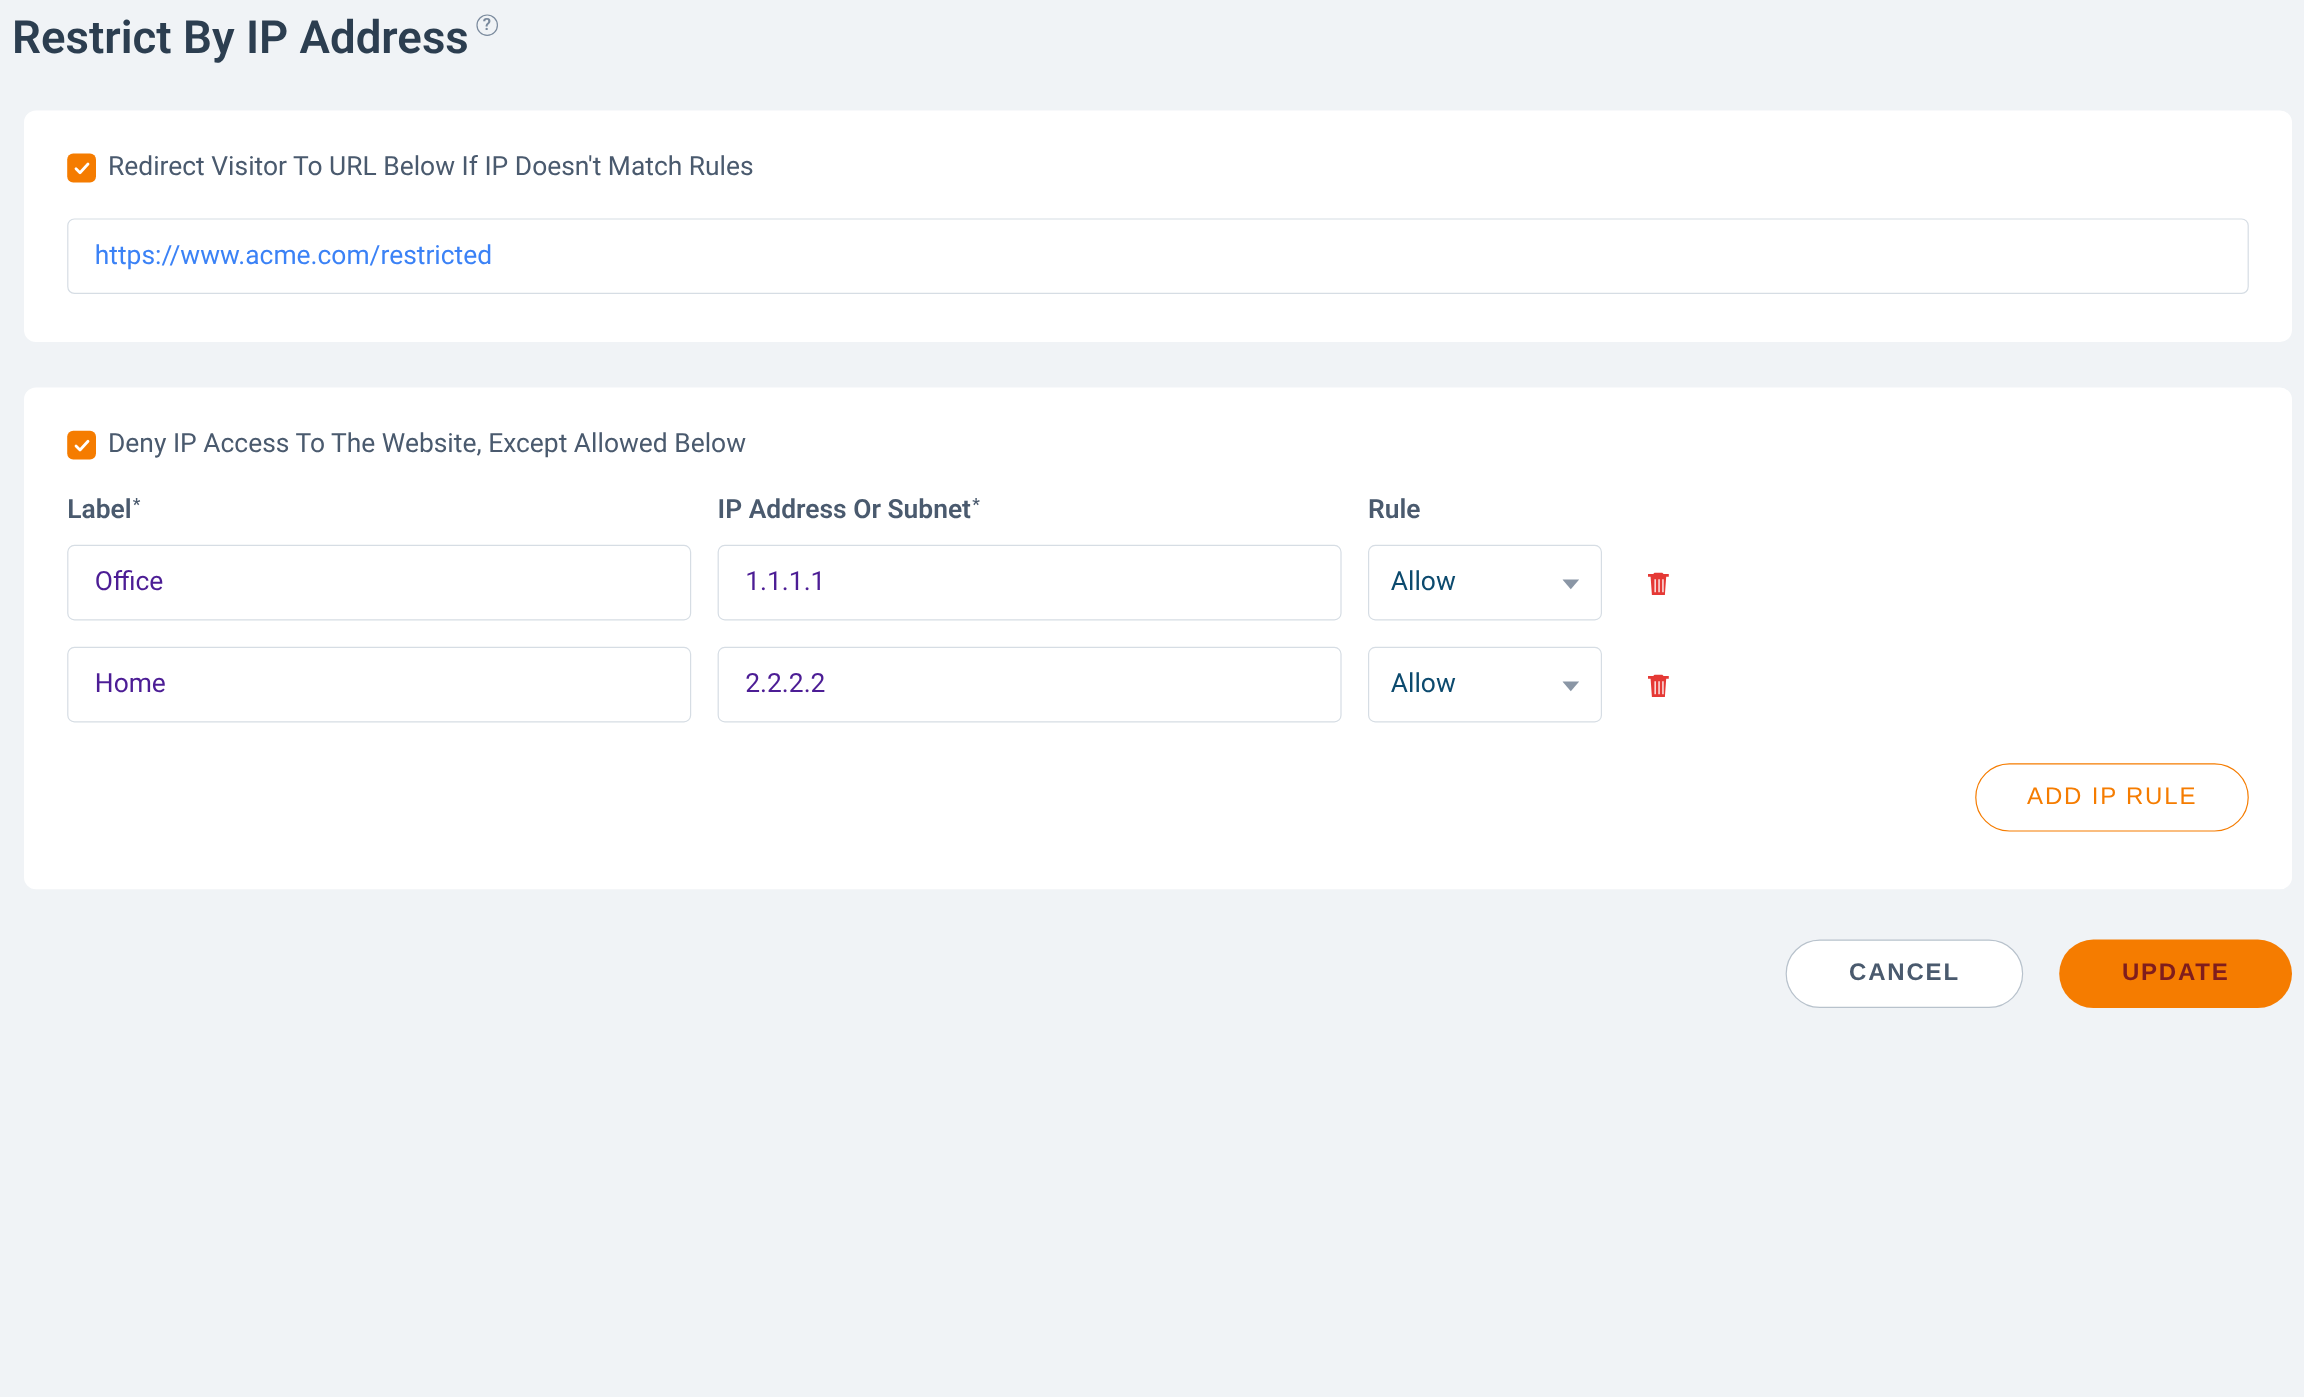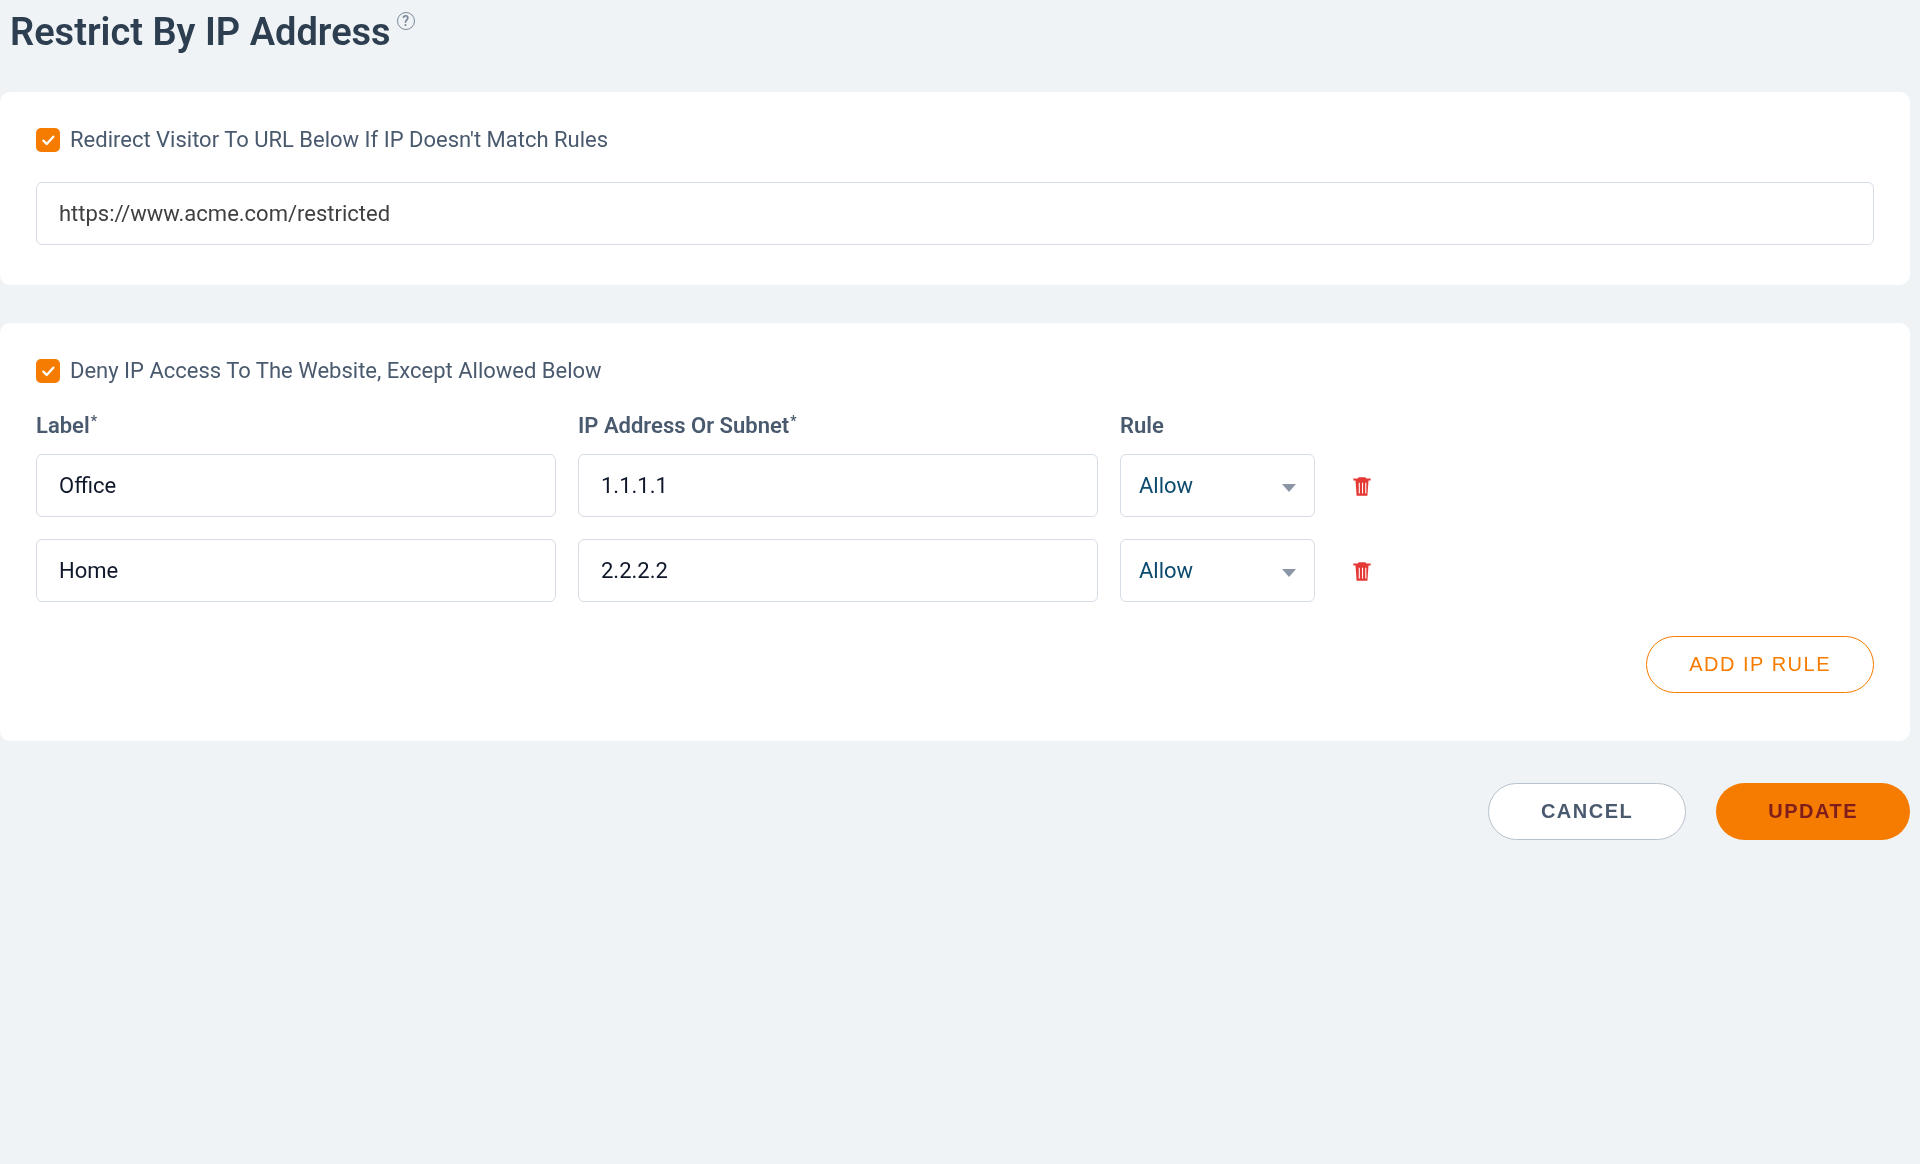--- a/index.html
+++ b/index.html
@@ -31,21 +31,21 @@
       width: 18px;
       height: 18px;
       display: inline-flex;
       align-items: center;
       justify-content: center;
     }
     .card {
       background: #ffffff;
       border-radius: 10px;
       padding: 35px 36px 40px 36px;
-      margin: 38px 10px 0 0;
+      margin: 38px 10px 0 20px;
     }
     .card-rules {
       padding-bottom: 48px;
     }
     .checkbox-row {
       display: flex;
       align-items: center;
       gap: 10px;
     }
     .checkbox-box {
@@ -64,21 +64,21 @@
       height: 16px;
     }
     .checkbox-label {
       font-size: 22px;
       color: #4a5a6e;
     }
     .text-input {
       width: 100%;
       padding: 18px 22px;
       font-size: 22px;
-      color: #404040;
+      color: #3b82f6;
       border: 1px solid #d6dde4;
       border-radius: 6px;
       margin-top: 30px;
       font-family: inherit;
       outline: none;
     }
     .rules-section {
       margin-top: 30px;
     }
     .column-headers {
@@ -102,21 +102,21 @@
       display: grid;
       grid-template-columns: 520px 520px 195px 50px;
       gap: 22px;
       align-items: center;
       margin-bottom: 22px;
     }
     .rule-input {
       width: 100%;
       padding: 18px 22px;
       font-size: 22px;
-      color: #0f172a;
+      color: #4c1d95;
       border: 1px solid #d6dde4;
       border-radius: 6px;
       font-family: inherit;
       outline: none;
     }
     .rule-select {
       width: 100%;
       padding: 18px 18px;
       font-size: 22px;
       color: #0c4a6e;

